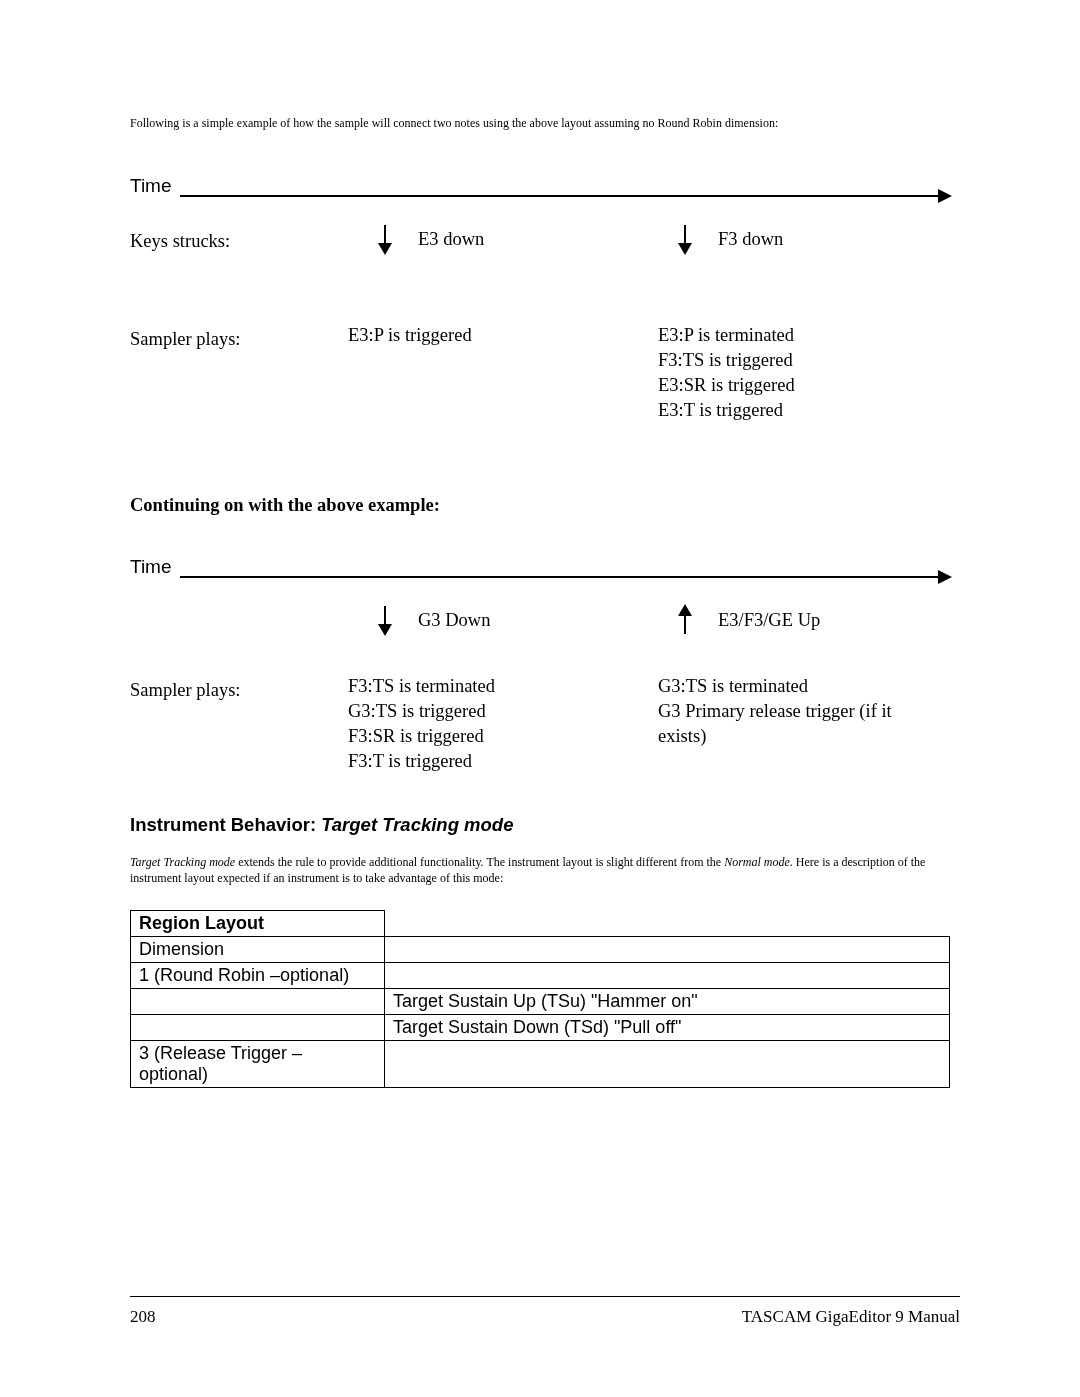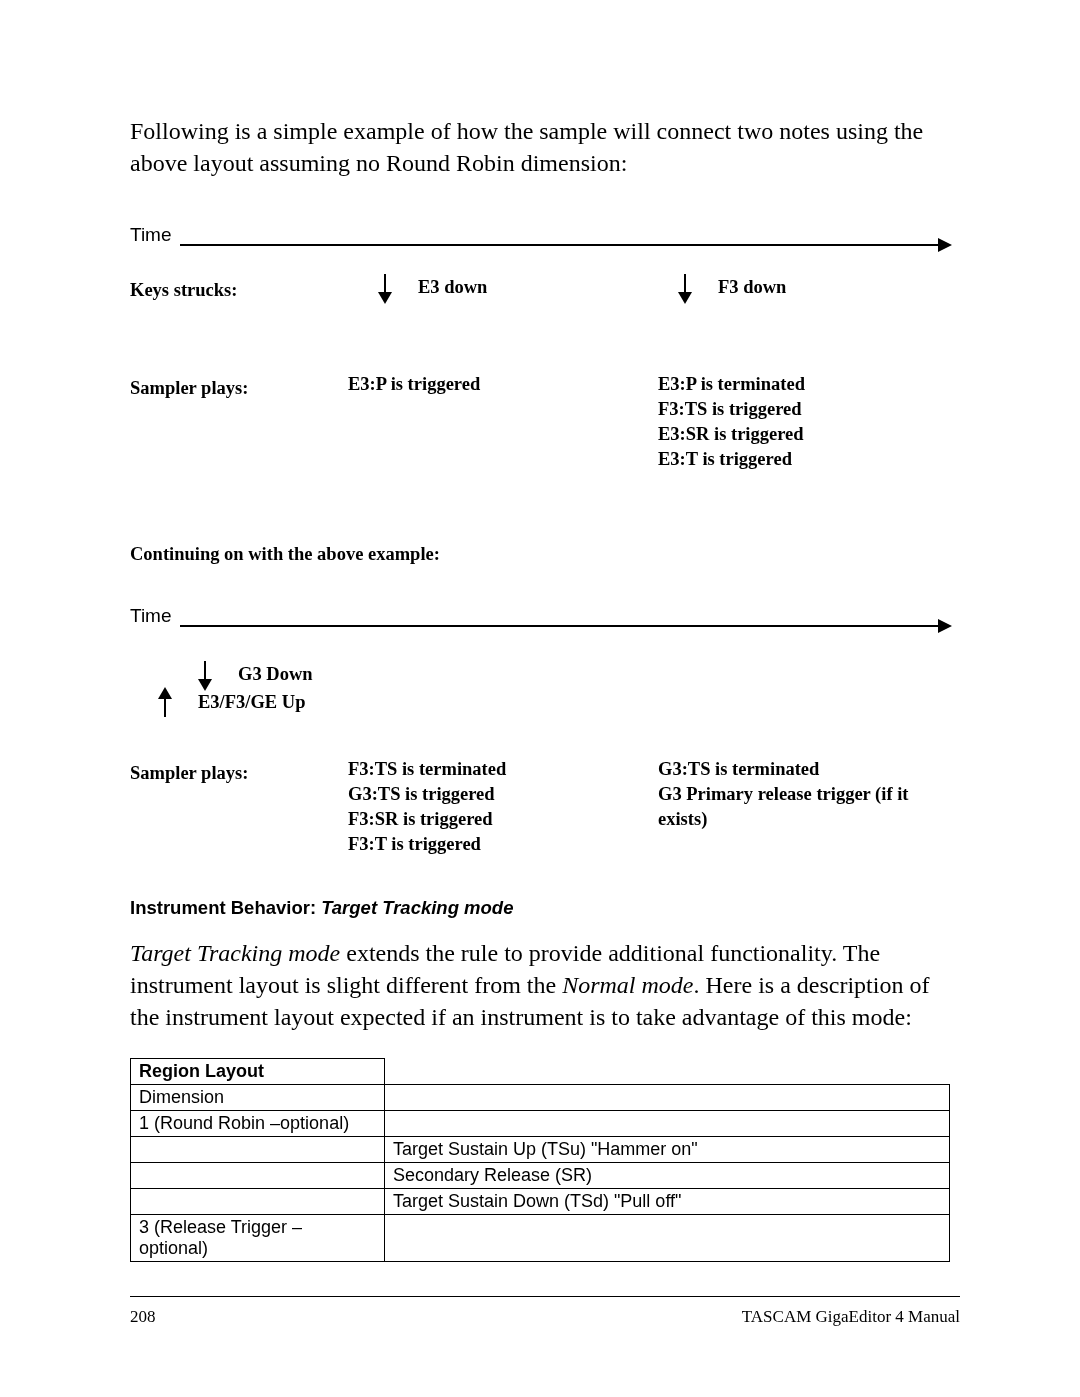--- a/index.html
+++ b/index.html
@@ -9,21 +9,21 @@
     color: #000;
   }
   .page {
     width: 1080px;
     height: 1397px;
     position: relative;
     box-sizing: border-box;
     padding: 115px 130px 0 130px;
   }
   .para {
-    font-size: 24px;
+    font-size: 12px;
     line-height: 1.35;
     margin-bottom: 40px;
   }
   .italic { font-style: italic; }
 
   
   .diagram {
     position: relative;
     font-size: 18.5px;
     margin-bottom: 40px;
@@ -84,21 +84,20 @@
     position: absolute;
     left: -6px;
     top: -2px;
     border-bottom: 12px solid #000;
     border-left: 7px solid transparent;
     border-right: 7px solid transparent;
   }
   .event-row {
     display: flex;
     margin-top: 18px;
-    font-weight: bold;
   }
   .row-label {
     width: 180px;
     padding-top: 6px;
   }
   .col {
     flex: 1;
     display: flex;
     align-items: flex-start;
   }
@@ -223,21 +222,21 @@
   </div>
 
   <div class="continuing">Continuing on with the above example:</div>
 
   <div class="diagram">
     <div class="time-row">
       <span class="time-label">Time</span>
       <div class="timeline"></div>
     </div>
 
-    <div class="event-row" style="margin-top:28px;flex-direction:column;">
+    <div class="event-row" style="margin-top:28px;">
       <div class="row-label"></div>
       <div class="col" style="padding-left:60px;">
         <div class="col-inner">
           <span class="arrow-box">
               <span class="arrow-down"></span>
             </span>
           <span class="col-text">G3 Down</span>
         </div>
       </div>
       <div class="col" style="padding-left:20px;">
@@ -290,31 +289,27 @@
     <tr>
       <td>1 (Round Robin –optional)</td>
       <td></td>
     </tr>
     <tr>
       <td></td>
       <td>Target Sustain Up (TSu) "Hammer on"</td>
     </tr>
     <tr>
       <td></td>
-      <td>Secondary Release (SR)</td>
-    </tr>
-    <tr>
-      <td></td>
       <td>Target Sustain Down (TSd) "Pull off"</td>
     </tr>
     <tr>
       <td>3 (Release Trigger – optional)</td>
       <td></td>
     </tr>
   </tbody>
     </table>
 
   <div class="footer">
     <span>208</span>
-    <span>TASCAM GigaEditor 4 Manual</span>
+    <span>TASCAM GigaEditor 9 Manual</span>
   </div>
 
 </div>
 
 </body></html>

